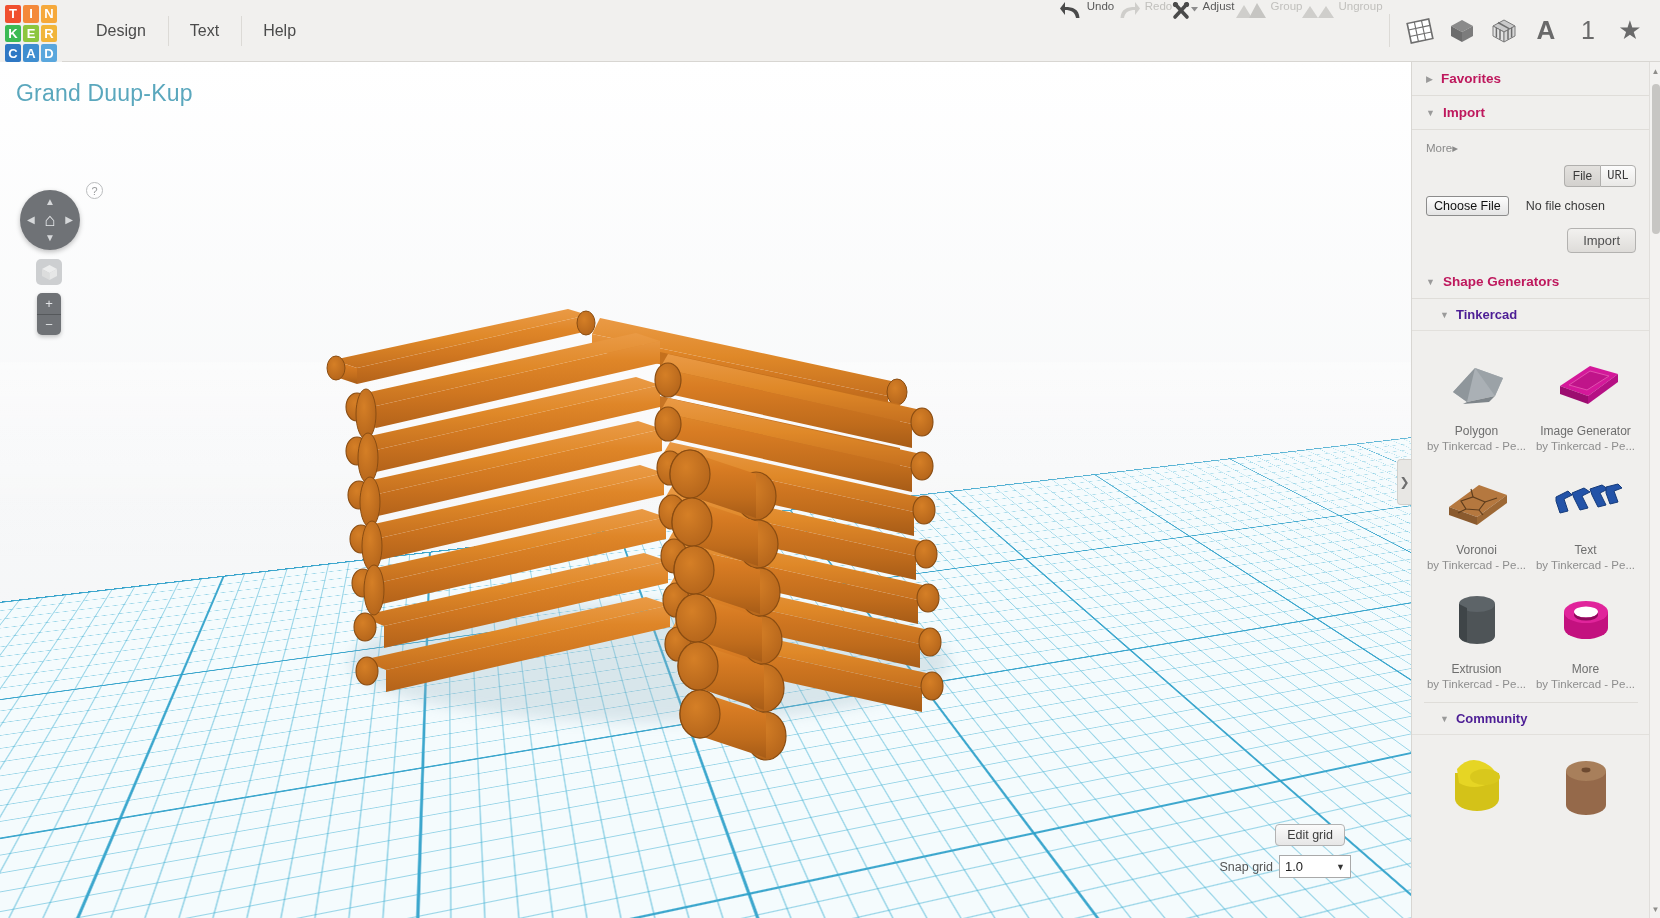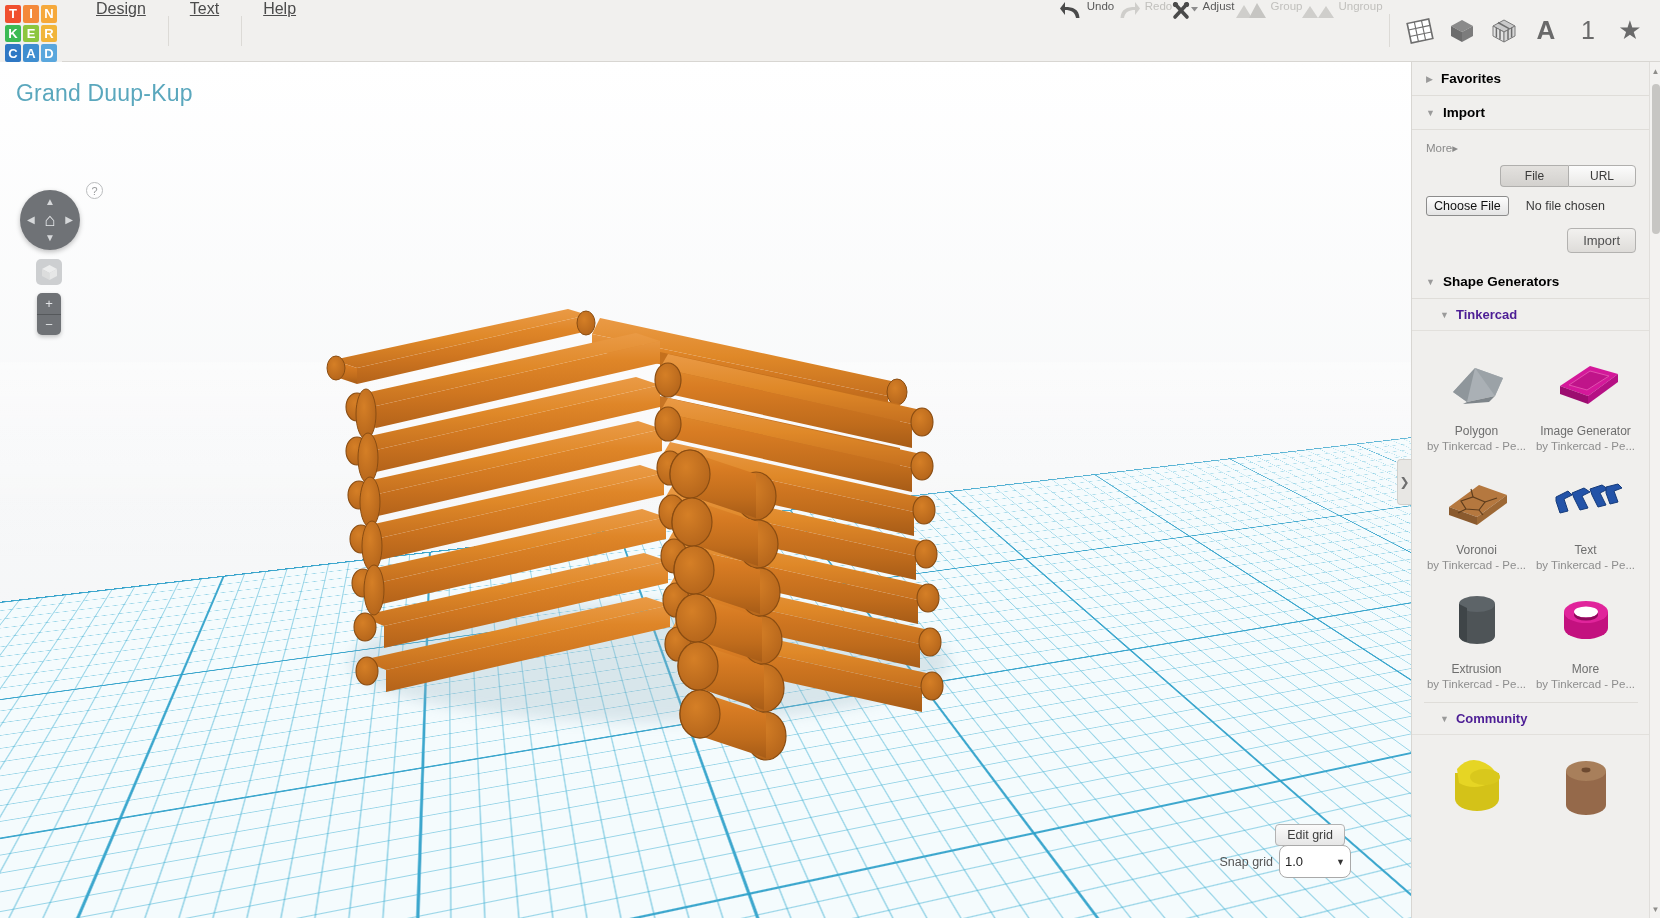--- a/index.html
+++ b/index.html
@@ -31,22 +31,22 @@
     color: #fff; font-weight: bold; font-size: 13px;
     border-radius: 2px; line-height: 1;
   }
   .menu {
     display: flex; align-items: center; height: 62px;
     padding-left: 12px;
   }
   .menu-item {
     position: relative;
     padding: 0 22px; height: 62px;
-    display: flex; 
-    color: #4b4b4b; font-size: 16px; cursor: default; text-decoration: underline;
+    display: flex; align-items: center;
+    color: #4b4b4b; font-size: 16px; cursor: default;
   }
   .menu-item + .menu-item::before {
     content: ""; position: absolute; left: 0; top: 16px;
     height: 30px; width: 1px; background: #dcdad6;
   }
   .menu-sep {
     width: 1px; margin: 16px 0; background: #dcdad6;
   }
   .topbar-spacer { flex: 1 1 auto; }
 
@@ -159,21 +159,21 @@
     padding: 3px 11px; font-size: 12.5px; color: #3d3d3d;
     background: linear-gradient(#fbfbfb,#e6e6e6);
     border: 1px solid #b2b2b2; border-radius: 4px;
   }
   .snaprow {
     position: absolute; right: 60px; bottom: 40px;
     display: flex; align-items: center; gap: 6px;
   }
   .snaprow .lbl { font-size: 12.5px; color: #555; }
   .snapsel {
-    width: 72px; height: 33px; border: 1px solid #a9a9a9; border-radius: 8px;
+    width: 72px; height: 23px; border: 1px solid #a9a9a9; border-radius: 0;
     background: #fff; display: flex; align-items: center;
     justify-content: space-between; padding: 0 5px;
     font-size: 13px; color: #222;
   }
   .snapsel .car { font-size: 9px; color: #333; }
 
   
   .panel-handle {
     position: absolute; right: 0; top: 397px;
     width: 14px; height: 46px;
@@ -192,35 +192,35 @@
     border-left: 1px solid #d8d6d2;
     overflow: hidden;
   }
   .rpanel-inner { position: absolute; inset: 0 10px 0 0; padding: 0 0 0 0; }
   .sect-head {
     display: flex; align-items: center; gap: 8px;
     padding: 9px 12px 9px 14px;
     border-bottom: 1px solid #dfddd9;
   }
   .sect-head .tri { color: #9a9a9a; font-size: 9px; }
-  .sect-head .txt { font-size: 13.5px; font-weight: bold; color: #000000; }
+  .sect-head .txt { font-size: 13.5px; font-weight: bold; color: #be185d; }
   .sect-body { padding: 9px 14px 12px 14px; }
   .import-desc { font-size: 12px; line-height: 16px; color: #6a6a6a; }
   .more-link { font-size: 11.5px; color: #8a8a8a; margin-top: 2px; }
   .seg {
     display: flex; justify-content: flex-end; margin-top: 10px;
   }
   .seg-btn {
-    width: 68px; text-align: center; font-size: 12px; padding: 3px 0;
+    width: 36px; text-align: center; font-size: 12px; padding: 3px 0;
     border: 1px solid #b0afad; color: #3a3a3a;
     background: linear-gradient(#fcfcfc,#e9e8e6);
   }
   .seg-btn.on { background: linear-gradient(#e3e1de,#d3d1ce); }
   .seg-btn:first-child { border-radius: 4px 0 0 4px; border-right: none; }
-  .seg-btn:last-child { border-radius: 0 4px 4px 0; }
+  .seg-btn:last-child { border-radius: 0 4px 4px 0; font-family: Liberation Mono, monospace; }
   .filerow { display: flex; align-items: center; gap: 17px; margin-top: 9px; }
   .choose-file {
     font-size: 12.5px; padding: 2px 7px;
     border: 1px solid #8c8c8c; border-radius: 3px;
     background: linear-gradient(#fdfdfd,#e4e4e4); color: #111;
   }
   .nofile { font-size: 12.5px; color: #3a3a3a; }
   .import-btn-row { display: flex; justify-content: flex-end; margin-top: 12px; }
   .import-btn {
     font-size: 13px; padding: 4px 15px;

